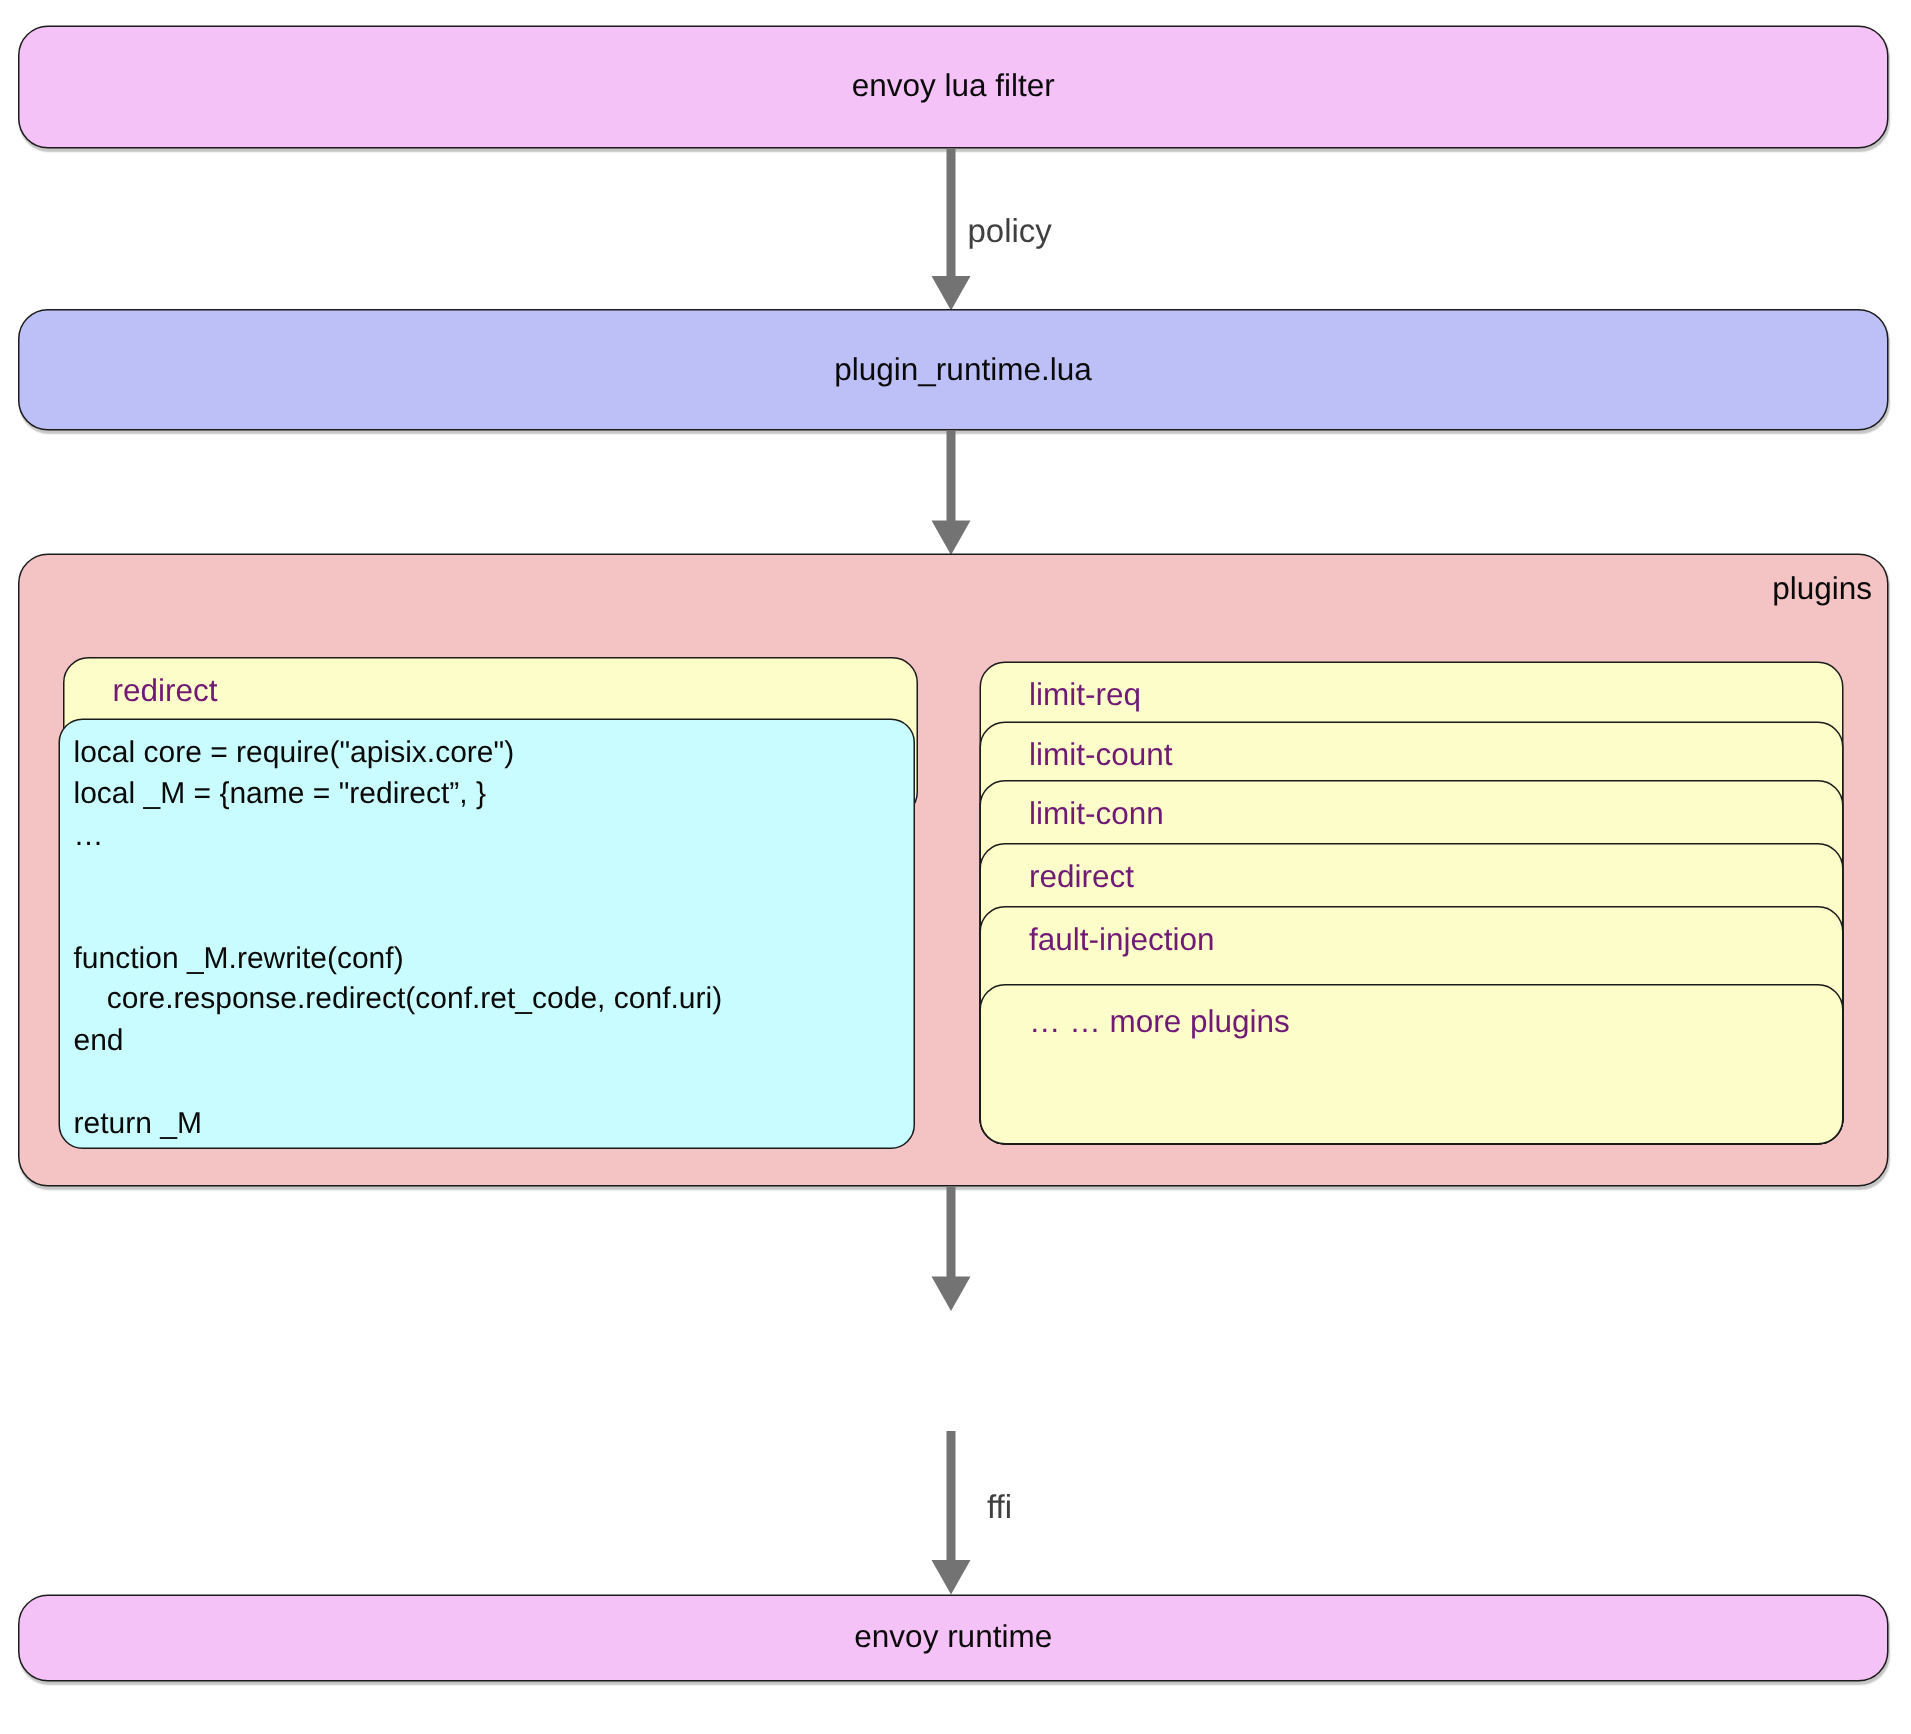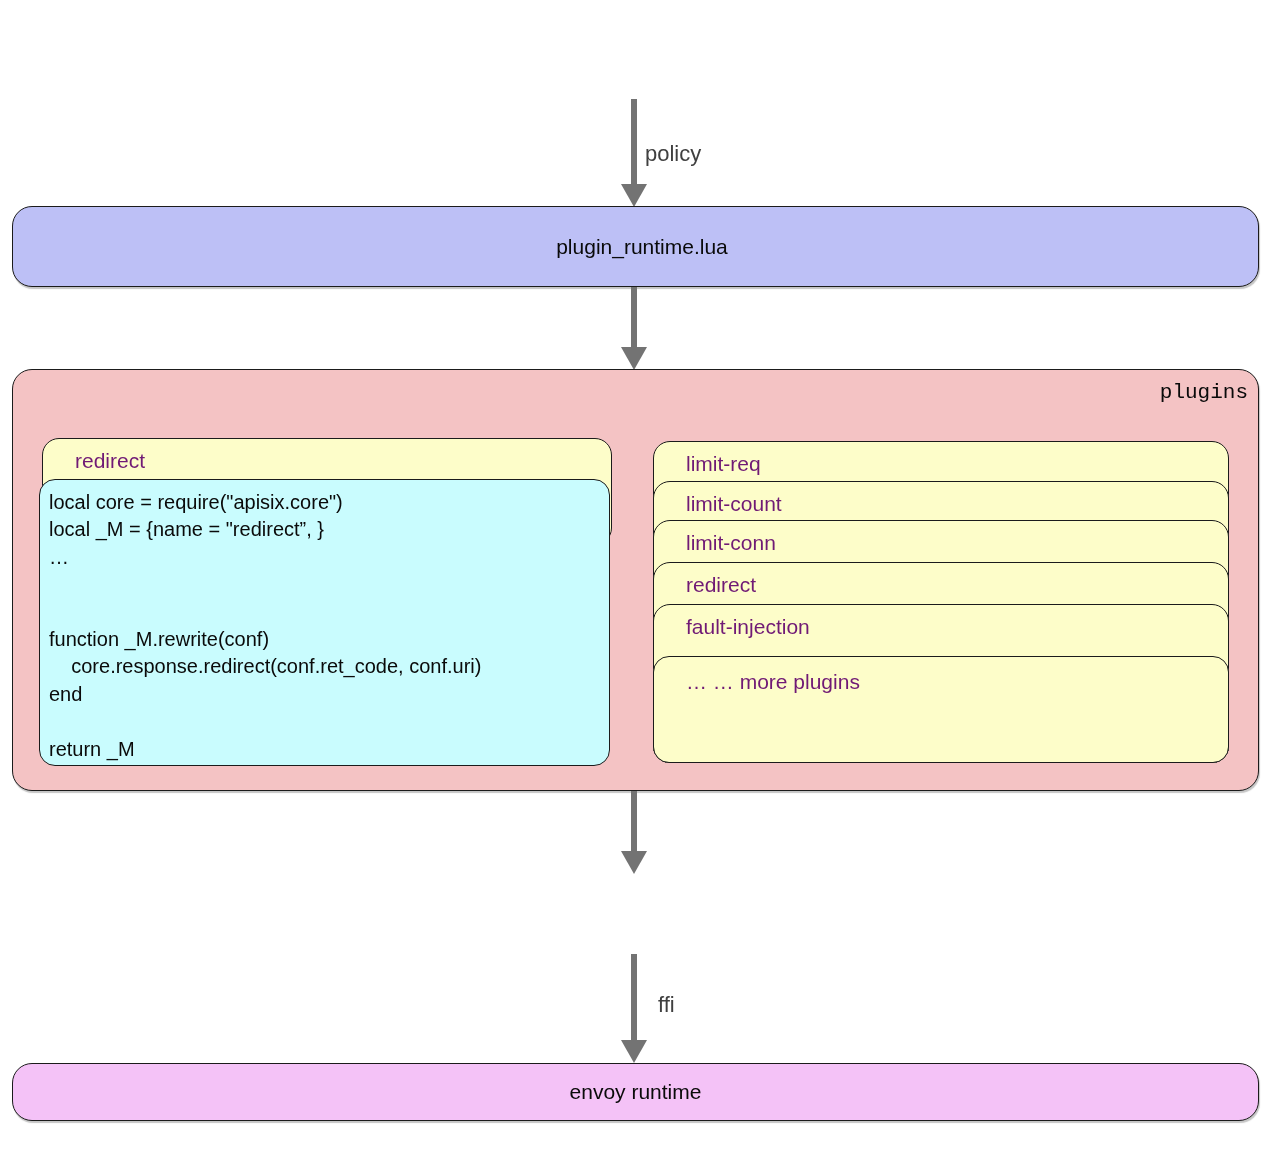--- a/index.html
+++ b/index.html
@@ -43,21 +43,20 @@
     border-radius: 20px;
     box-sizing: border-box;
     box-shadow: 1px 2px 1px rgba(90,90,90,0.35);
   }
   .plugins-label {
     position: absolute;
     top: 381px;
     right: 26px;
     font-size: 21px;
     color: #0a0a0a;
-    font-family: Liberation Mono, monospace;
   }
 
   .card {
     position: absolute;
     background: #fdfdc9;
     border: 1.5px solid #1b1b1b;
     border-radius: 17px;
     box-sizing: border-box;
   }
   .card-label {
@@ -106,20 +105,23 @@
     position: absolute;
     font-size: 22px;
     color: #404040;
   }
 </style>
 </head>
 <body>
 
 <div id="canvas">
 
+  <div class="node node-magenta" style="top:17px; height:82px;">
+    <span>envoy lua filter</span>
+  </div>
 
   <div class="arrow-line" style="top:99px; height:86px;"></div>
   <div class="arrow-head" style="top:184px;"></div>
   <span class="edge-label" style="left:645px; top:141px;">policy</span>
 
   <div class="node node-blue" style="top:206px; height:81px;">
     <span>plugin_runtime.lua</span>
   </div>
 
   <div class="arrow-line" style="top:287px; height:61px;"></div>
@@ -153,21 +155,21 @@
   </div>
   <div class="card" style="left:653px; top:520px; width:576px; height:243px;">
     <span class="card-label">limit-conn</span>
   </div>
   <div class="card" style="left:653px; top:562px; width:576px; height:201px;">
     <span class="card-label">redirect</span>
   </div>
   <div class="card" style="left:653px; top:604px; width:576px; height:159px;">
     <span class="card-label">fault-injection</span>
   </div>
-  <div class="card" style="left:653px; top:656px; width:576px; height:107px;border-radius:16px;">
+  <div class="card" style="left:653px; top:656px; width:576px; height:107px;">
     <span class="card-label" style="padding-top:12px;">… … more plugins</span>
   </div>
 
   <div class="arrow-line" style="top:791px; height:61px;"></div>
   <div class="arrow-head" style="top:851px;"></div>
 
 
   <div class="arrow-line" style="top:954px; height:87px;"></div>
   <div class="arrow-head" style="top:1040px;"></div>
   <span class="edge-label" style="left:646px; top:992px;margin-left:12px;">ffi</span>

